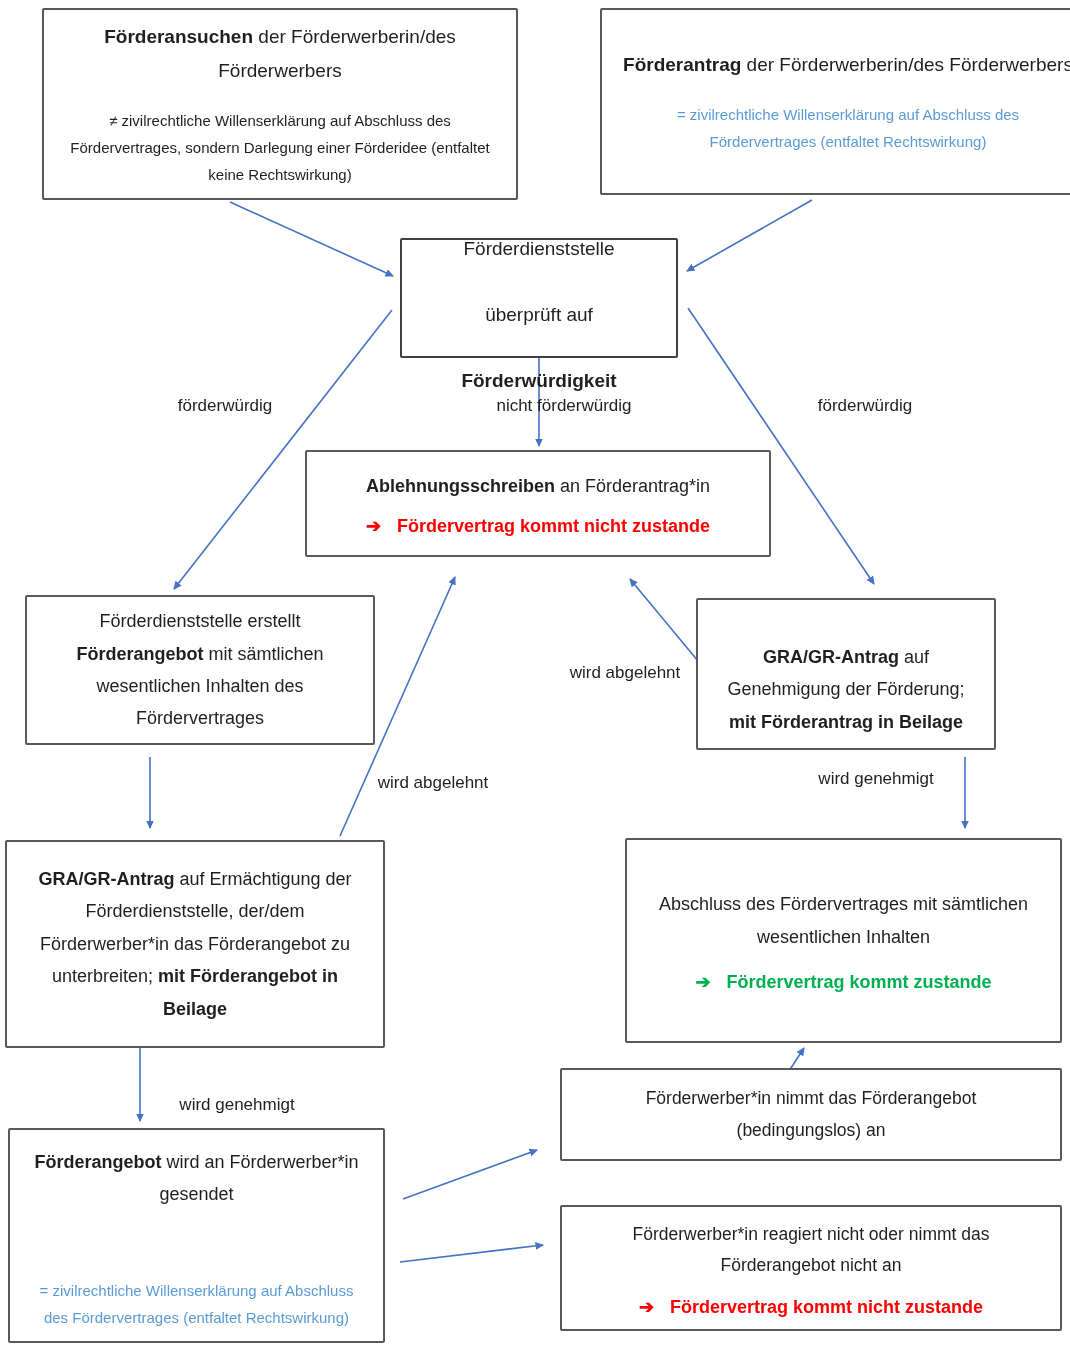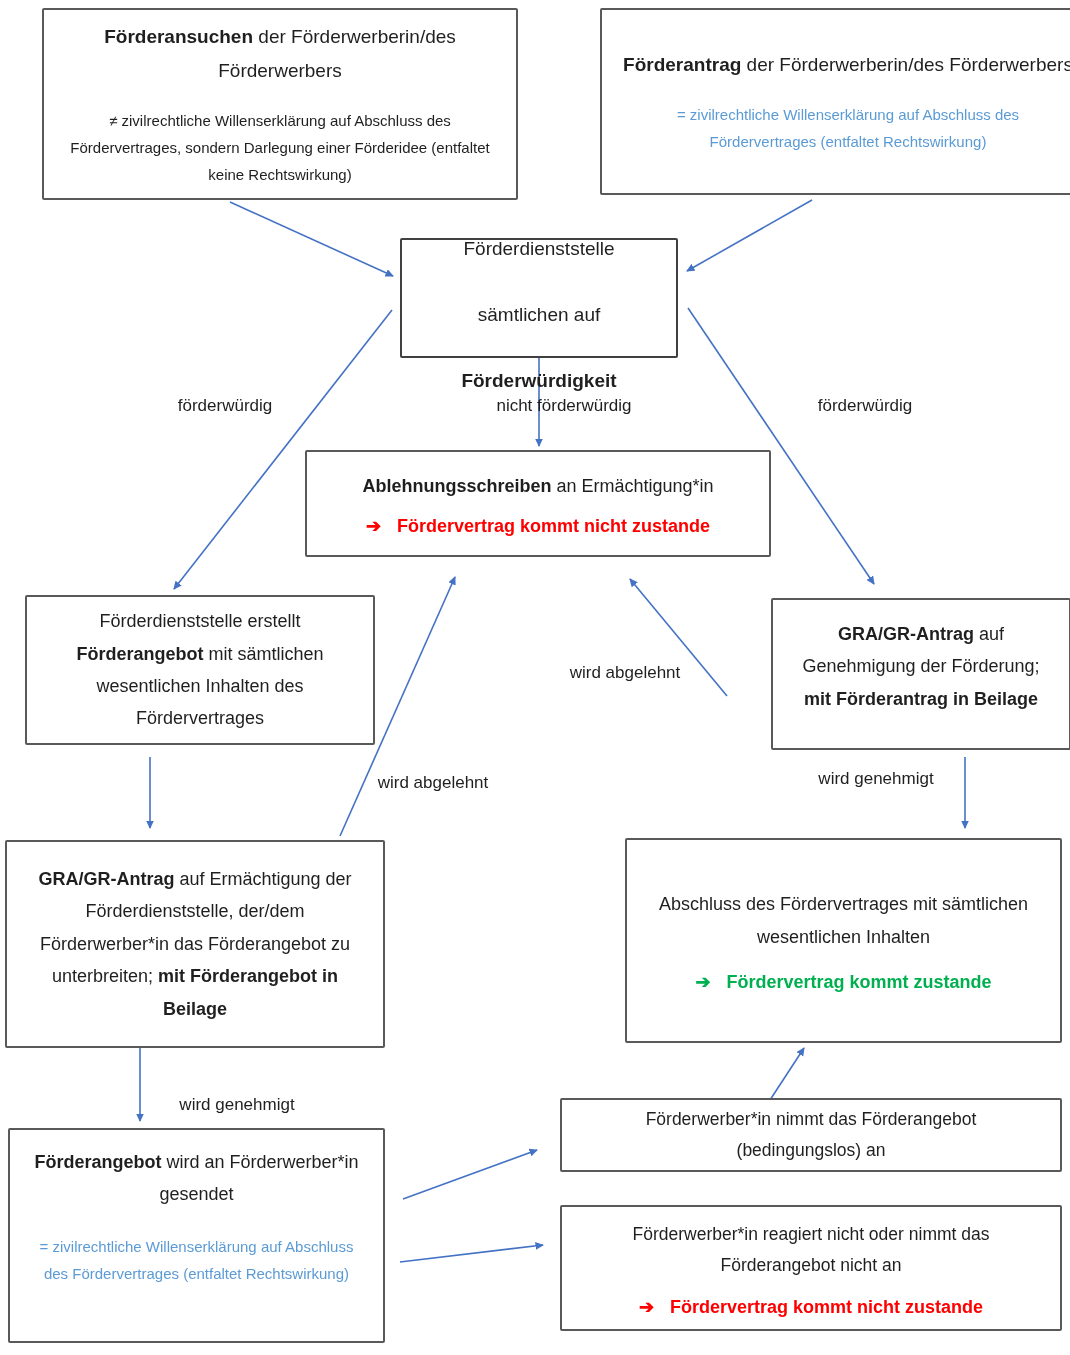--- a/index.html
+++ b/index.html
@@ -60,66 +60,66 @@
     <div class="note" style="max-width:430px">≠ zivilrechtliche Willenserklärung auf Abschluss des Fördervertrages, sondern Darlegung einer Förderidee (entfaltet keine Rechtswirkung)</div>
   </div>
 
   <div class="box" style="left:600px;top:8px;width:496px;height:187px">
     <div class="title"><b>Förderantrag</b><span> der Förderwerberin/des Förderwerbers</span></div>
     <div class="note note-blue" style="max-width:400px">= zivilrechtliche Willenserklärung auf Abschluss des Fördervertrages (entfaltet Rechtswirkung)</div>
   </div>
 
   <div class="box" style="left:400px;top:238px;width:278px;height:120px;border-color:#404040">
     <div class="title tight">Förderdienststelle</div>
-    <div class="title tight">sämtlichen auf</div>
+    <div class="title tight">überprüft auf</div>
     <div class="title tight"><b>Förderwürdigkeit</b></div>
   </div>
 
   <div class="edge-label" style="left:225px;top:406px">förderwürdig</div>
   <div class="edge-label" style="left:564px;top:406px">nicht förderwürdig</div>
   <div class="edge-label" style="left:865px;top:406px">förderwürdig</div>
   <div class="edge-label" style="left:625px;top:673px">wird abgelehnt</div>
   <div class="edge-label" style="left:433px;top:783px">wird abgelehnt</div>
   <div class="edge-label" style="left:876px;top:779px">wird genehmigt</div>
   <div class="edge-label" style="left:237px;top:1105px">wird genehmigt</div>
 
   <div class="box" style="left:305px;top:450px;width:466px;height:107px">
-    <div class="body-text"><b>Ablehnungsschreiben</b><span> an Ermächtigung*in</span></div>
+    <div class="body-text"><b>Ablehnungsschreiben</b><span> an Förderantrag*in</span></div>
     <div class="result-line result-red" style="margin-top:12px">
       <span>➔</span>
       <span>Fördervertrag kommt nicht zustande</span>
     </div>
   </div>
 
   <div class="box" style="left:25px;top:595px;width:350px;height:150px">
     <div class="body-text"><span>Förderdienststelle erstellt </span><b>Förderangebot</b><span> mit sämtlichen wesentlichen Inhalten des Fördervertrages</span></div>
   </div>
 
-  <div class="box" style="left:771px;top:598px;width:300px;height:152px;justify-content:flex-start;padding-top:18px">
+  <div class="box" style="left:696px;top:598px;width:300px;height:152px;justify-content:flex-end;padding-top:18px">
     <div class="body-text"><b>GRA/GR-Antrag</b><span> auf Genehmigung der Förderung; </span><b>mit Förderantrag in Beilage</b></div>
   </div>
 
   <div class="box" style="left:5px;top:840px;width:380px;height:208px">
     <div class="body-text"><b>GRA/GR-Antrag</b><span> auf Ermächtigung der Förderdienststelle, der/dem Förderwerber*in das Förderangebot zu unterbreiten; </span><b>mit Förderangebot in Beilage</b></div>
   </div>
 
   <div class="box" style="left:625px;top:838px;width:437px;height:205px">
     <div class="body-text" style="max-width:370px">Abschluss des Fördervertrages mit sämtlichen wesentlichen Inhalten</div>
     <div class="result-line result-green">
       <span>➔</span>
       <span>Fördervertrag kommt zustande</span>
     </div>
   </div>
 
-  <div class="box" style="left:8px;top:1128px;width:377px;height:215px;justify-content:flex-start;padding-top:16px">
+  <div class="box" style="left:8px;top:1128px;width:377px;height:215px;justify-content:space-between;padding-top:16px">
     <div class="body-text"><b>Förderangebot</b><span> wird an Förderwerber*in gesendet</span></div>
     <div class="note note-blue" style="max-width:330px;margin-top:22px">= zivilrechtliche Willenserklärung auf Abschluss des Fördervertrages (entfaltet Rechtswirkung)</div>
   </div>
 
-  <div class="box" style="left:560px;top:1098px;width:502px;height:74px">
+  <div class="box" style="left:560px;top:1068px;width:502px;height:93px">
     <div class="body-text" style="font-size:17.5px;max-width:460px">Förderwerber*in nimmt das Förderangebot (bedingungslos) an</div>
   </div>
 
   <div class="box" style="left:560px;top:1205px;width:502px;height:126px">
     <div class="body-text" style="font-size:17.5px;max-width:470px">Förderwerber*in reagiert nicht oder nimmt das Förderangebot nicht an</div>
     <div class="result-line result-red" style="margin-top:14px">
       <span>➔</span>
       <span>Fördervertrag kommt nicht zustande</span>
     </div>
   </div>

